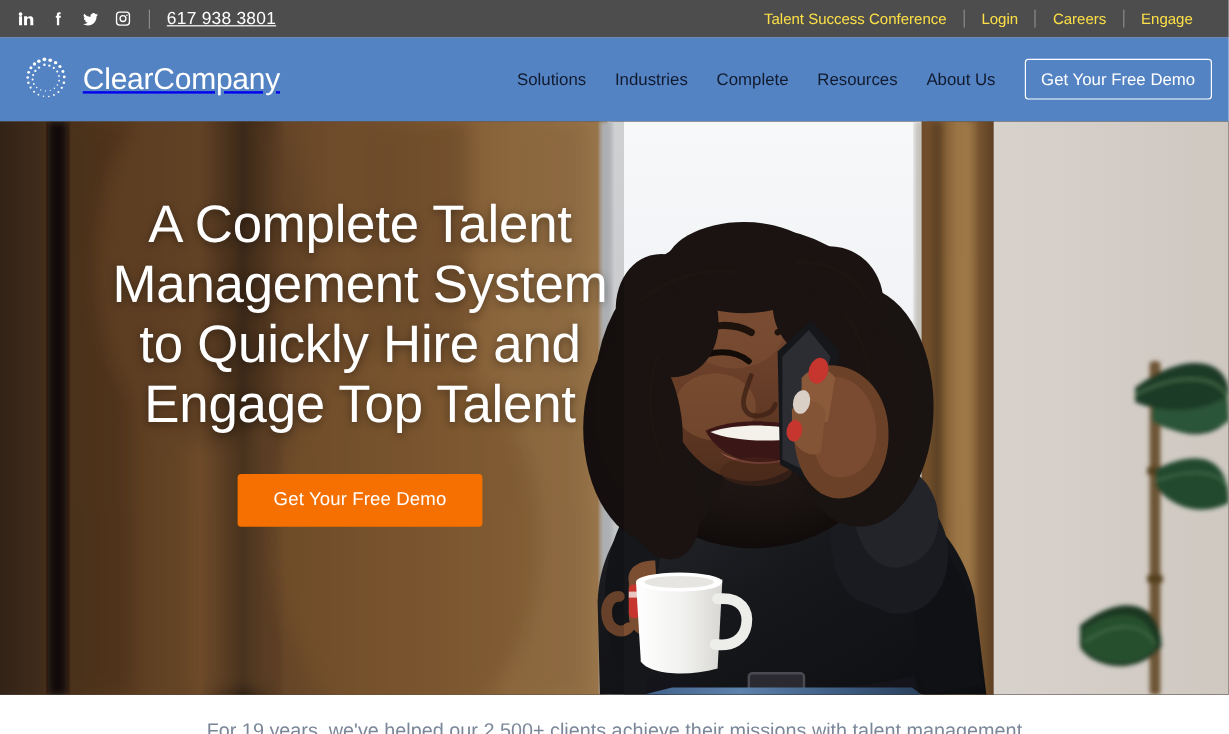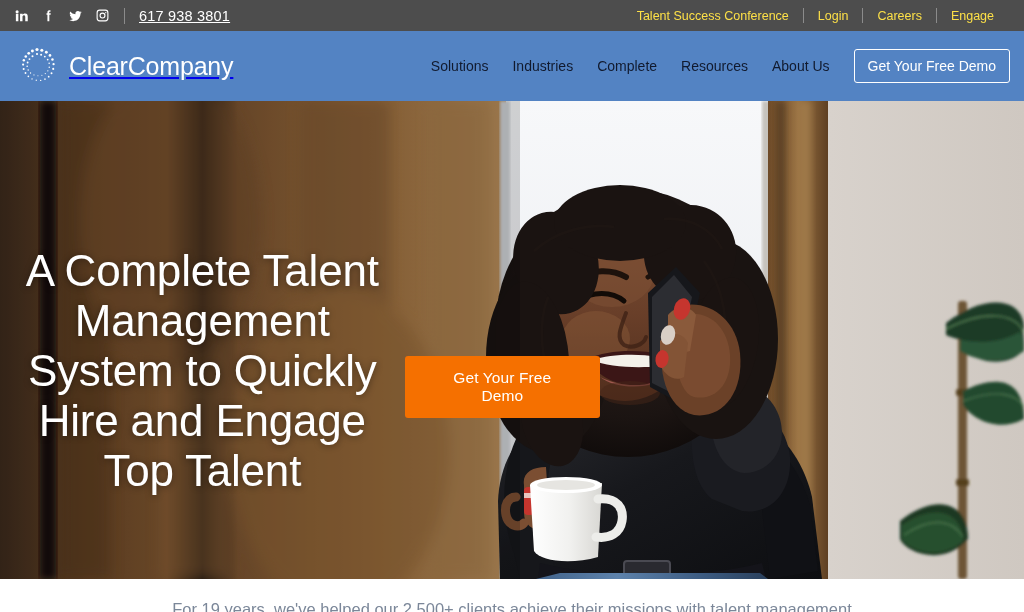--- a/index.html
+++ b/index.html
@@ -105,21 +105,21 @@
     position: absolute;
     inset: 0;
     width: 100%; height: 100%;
   }
   .hero-content {
     position: absolute;
     left: 0; top: 0;
     width: 600px;
     height: 100%;
     display: flex;
-    flex-direction: row;
+    flex-direction: column;
     align-items: center;
     padding-top: 62px;
     z-index: 10;
   }
   .hero-title {
     color: #ffffff;
     font-size: 44px;
     line-height: 50px;
     font-weight: 400;
     text-align: center;

